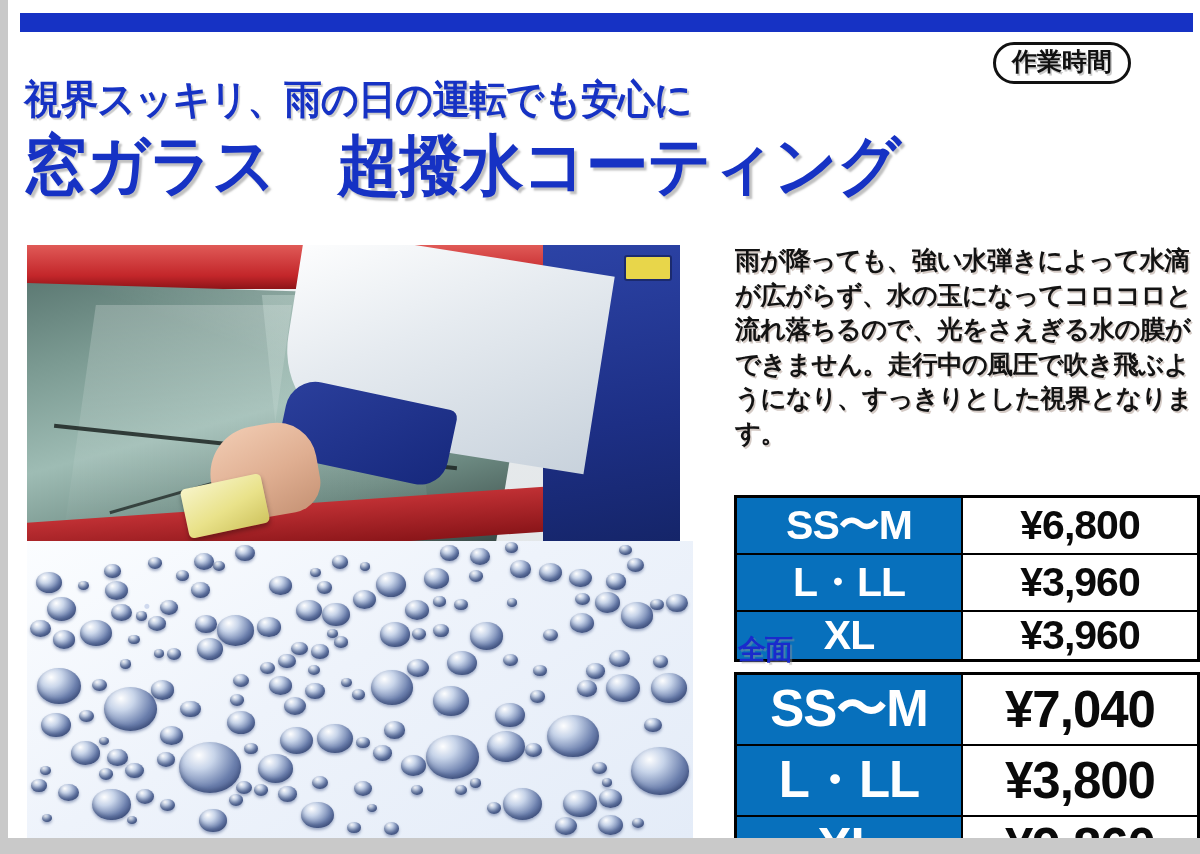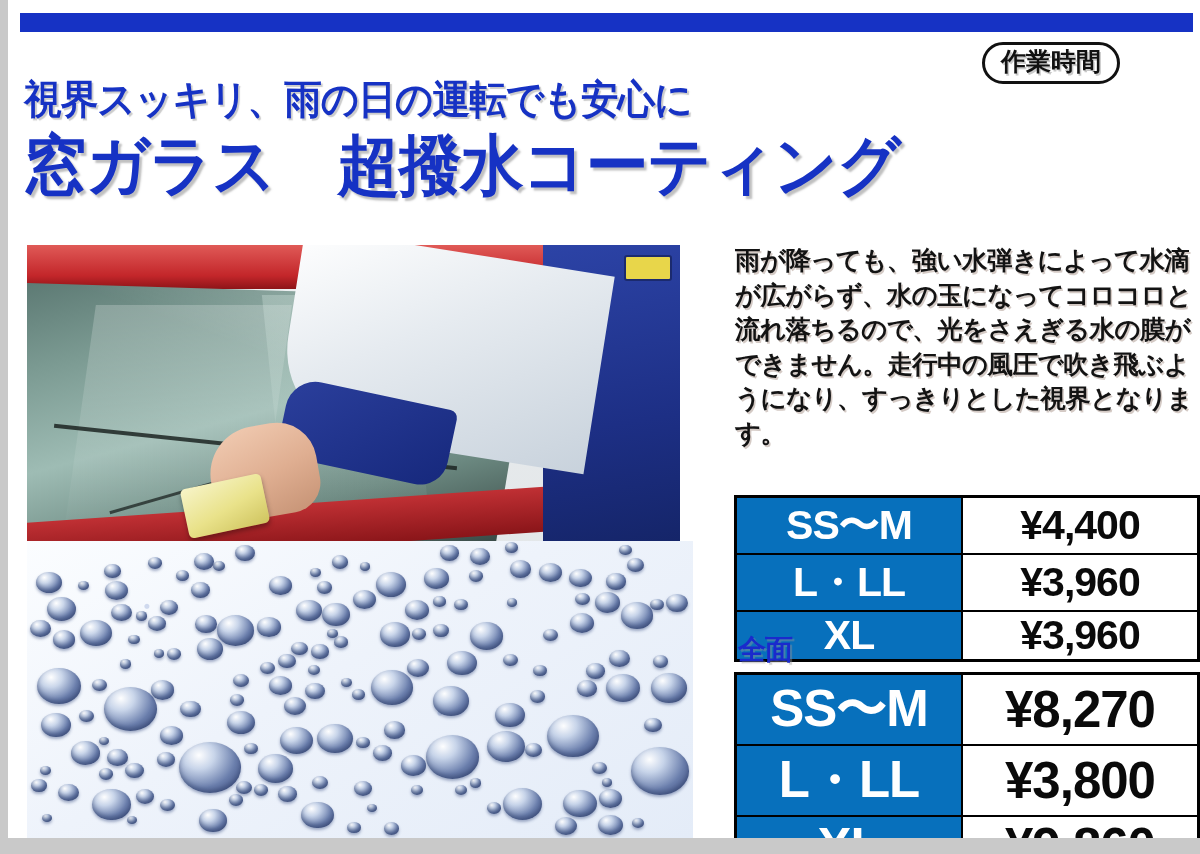--- a/index.html
+++ b/index.html
@@ -77,21 +77,21 @@
     transform: scaleX(0.95);
     transform-origin: left center;
   }
 
   
   .worktime {
     position: absolute;
     left: 963px;
     top: 42px;
     width: 160px;
-    text-align: center;
+    text-align: right;
   }
   .worktime-pill {
     display: inline-block;
     border: 3px solid #111111;
     border-radius: 22px;
     padding: 2px 16px 4px 16px;
     font-size: 25px;
     font-weight: 700;
     color: #111111;
     line-height: 1.18;
@@ -483,40 +483,40 @@
       </div>
   </div>
 
   <div class="bodycopy">雨が降っても、強い水弾きによって水滴が広がらず、水の玉になってコロコロと流れ落ちるので、光をさえぎる水の膜ができません。走行中の風圧で吹き飛ぶようになり、すっきりとした視界となります。</div>
 
 
   <table class="price" id="table-front">
     <tbody>
       <tr>
         <td class="size">SS〜M</td>
-        <td class="price-val">¥4,400</td>
+        <td class="price-val">¥6,800</td>
       </tr>
       <tr>
         <td class="size">L・LL</td>
         <td class="price-val">¥3,960</td>
       </tr>
       <tr>
         <td class="size">XL</td>
         <td class="price-val">¥3,960</td>
       </tr>
     </tbody>
   </table>
 
   <div class="tbl-label" id="label-full">全面</div>
 
   <table class="price" id="table-full">
     <tbody>
       <tr>
         <td class="size">SS〜M</td>
-        <td class="price-val">¥8,270</td>
+        <td class="price-val">¥7,040</td>
       </tr>
       <tr>
         <td class="size">L・LL</td>
         <td class="price-val">¥3,800</td>
       </tr>
       <tr>
         <td class="size">XL</td>
         <td class="price-val">¥9,860</td>
       </tr>
     </tbody>

